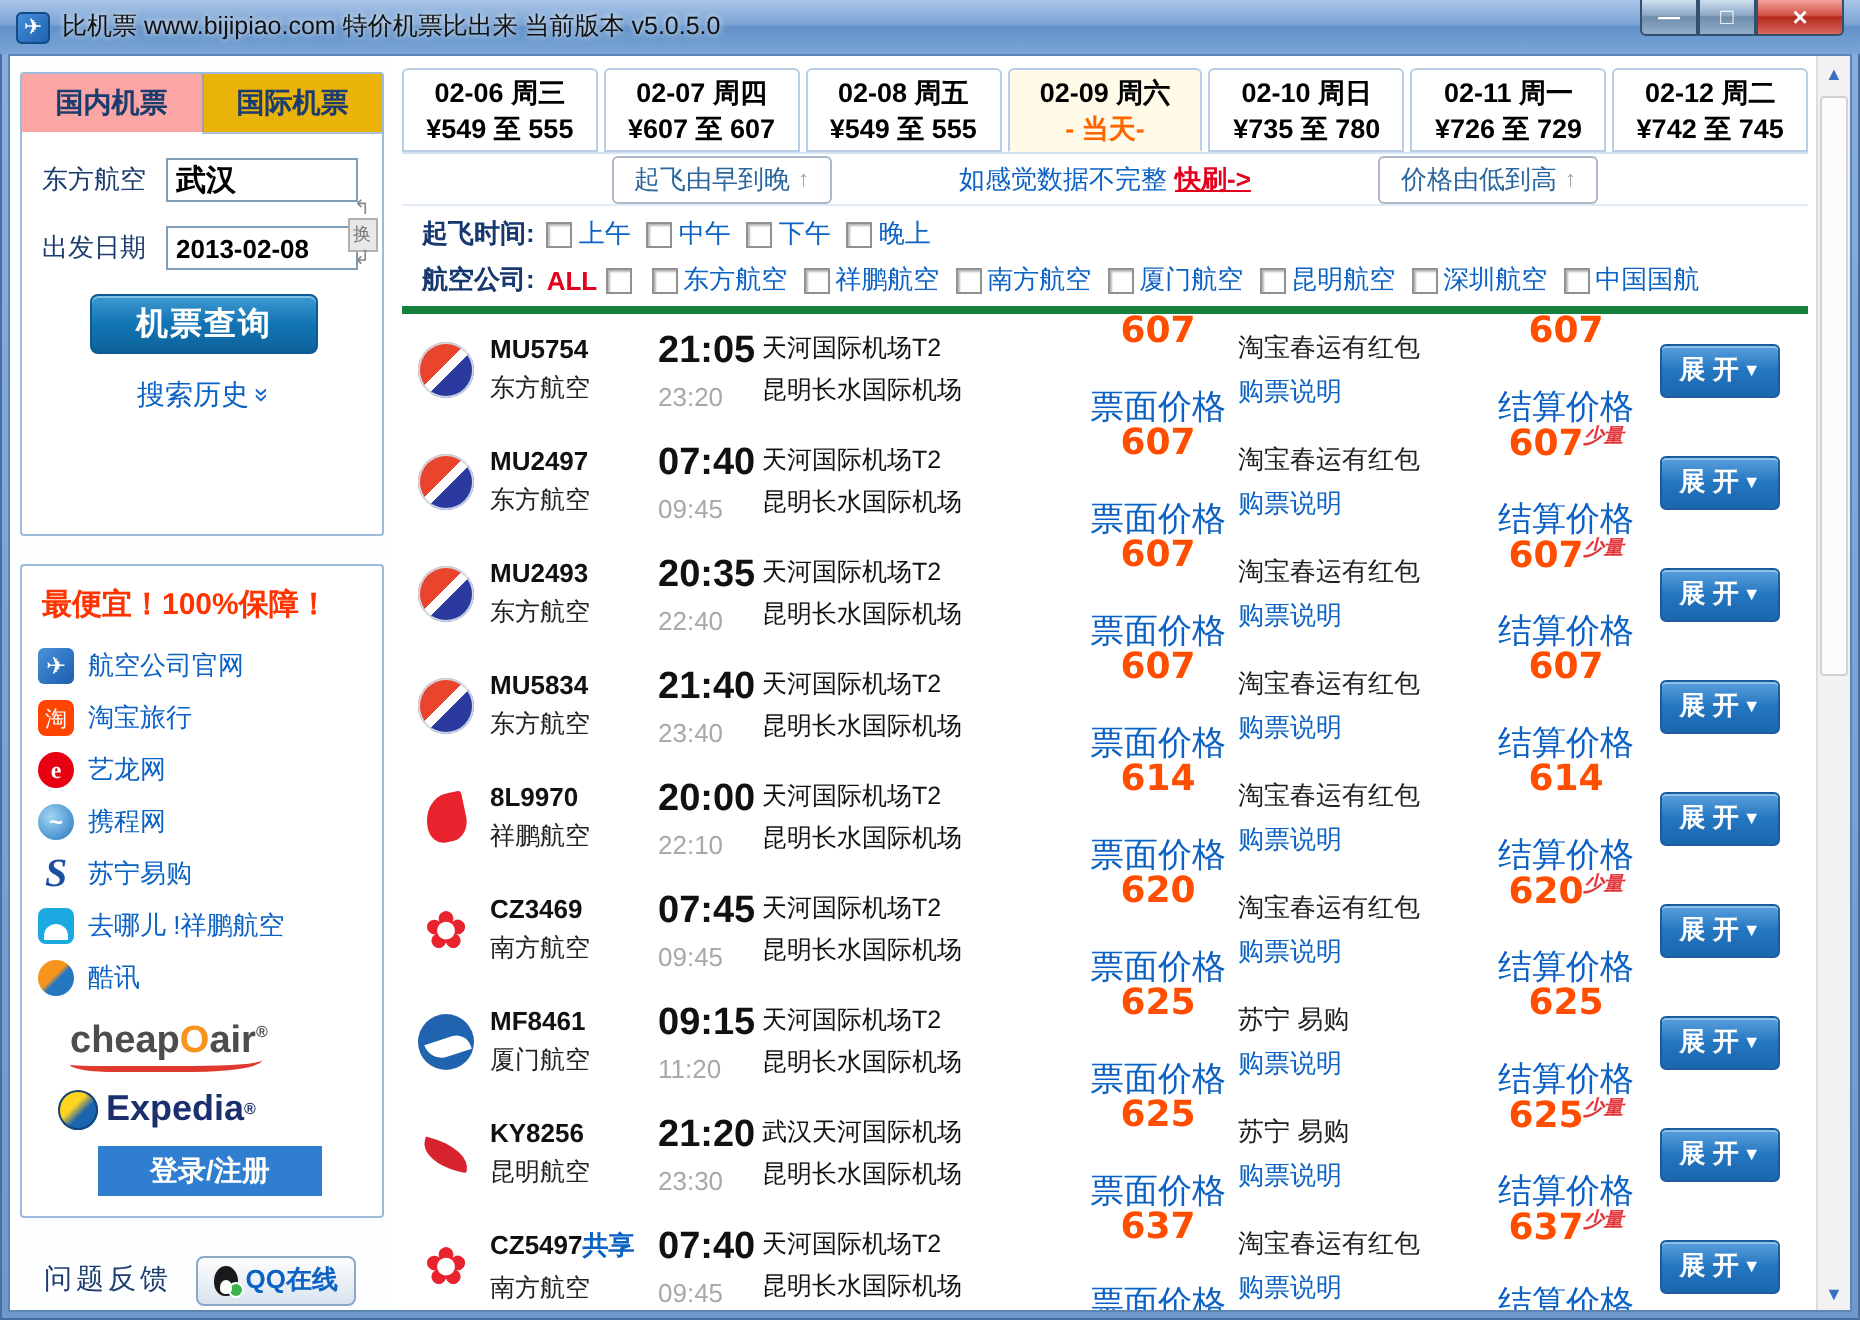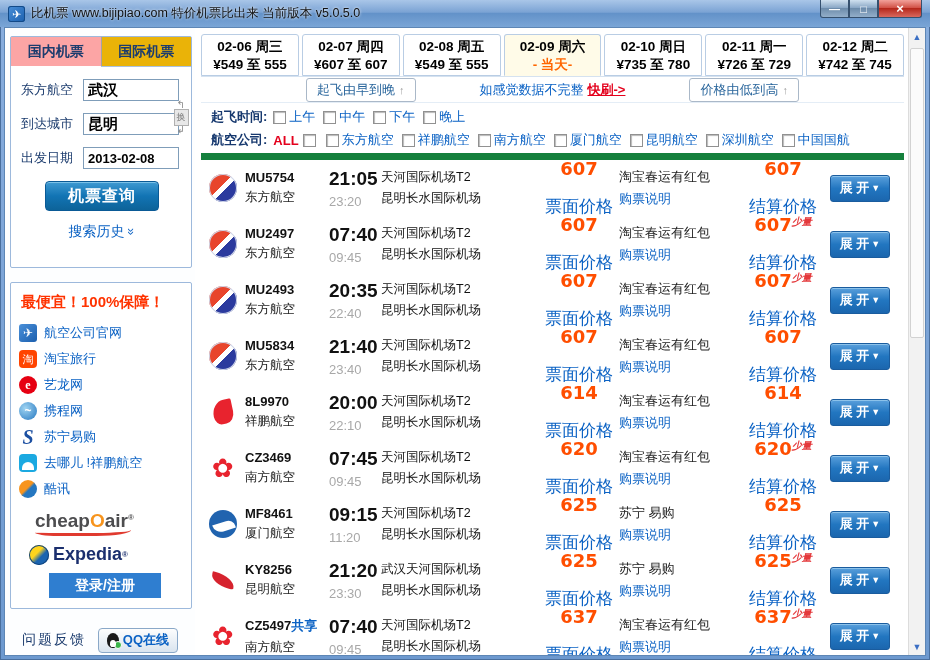--- a/index.html
+++ b/index.html
@@ -80,21 +80,21 @@
   .dtab { flex:1; border:1px solid #b9cde4; border-radius:3px 3px 0 0; text-align:center; padding-top:3px; background:#fff; cursor:pointer; }
   .dtab .d1 { font-size:13.5px; font-weight:bold; color:#000; white-space:nowrap; }
   .dtab .d2 { font-size:13.5px; font-weight:bold; color:#000; white-space:nowrap; }
   .dtab .today { color:#ff6600; }
   .dtab.selected { background:#fffbe8; border-bottom-color:#fffbe8; }
   .sortrow { display:flex; align-items:center; justify-content:center; gap:64px; height:27px; border-top:1px solid #d5e2f0; border-bottom:1px solid #e4edf6; margin-right:4px; }
   .sortbtn { display:flex; align-items:center; gap:4px; border:1px solid #aab8c8; border-radius:3px; background:#fff; padding:2px 10px; font-family:inherit; font-size:13px; color:#2a669c; cursor:pointer; }
   .sortbtn .uar { color:#a0a0a0; font-size:11px; }
   .notice { font-size:13px; color:#0b62c4; }
   .fastlink { font-size:13px; color:#e4001c; font-weight:bold; text-decoration:underline; margin-left:4px; cursor:pointer; }
-  .filters { padding:4px 0 0 10px; border-bottom:7px solid #15803d; margin-right:4px; }
+  .filters { padding:4px 0 0 10px; border-bottom:4px solid #15803d; margin-right:4px; }
   .filrow { display:flex; align-items:center; height:20px; margin-bottom:3px; flex-wrap:nowrap; }
   .filab { font-size:13px; font-weight:bold; color:#16386e; margin-right:6px; white-space:nowrap; }
   .all { color:#e4001c; font-weight:bold; font-size:13px; margin-right:4px; }
   .opt { display:flex; align-items:center; margin-right:8px; cursor:pointer; }
   .cb { width:13px; height:13px; background:#fff; border:1px solid #919191; box-shadow:inset 1px 1px 1px #b8b8b8; margin-right:3px; flex-shrink:0; cursor:pointer; }
   .opt .ol { font-size:13px; color:#0b62c4; white-space:nowrap; }
 
   .flights { }
   .frow { display:flex; align-items:center; height:56px; }
   .al { width:28px; height:28px; margin:0 8px; position:relative; flex-shrink:0; }
@@ -163,24 +163,20 @@
             <div class="stab">
               <span>国际机票</span>
             </div>
 
         </div>
         <div class="sform">
           <div class="frow2">
             <span class="flab">东方航空</span>
             <input class="fin" value="武汉" style="">
           </div>
-          <div class="frow2">
-            <span class="flab">到达城市</span>
-            <input class="fin" value="昆明" style="">
-          </div>
           <div class="swapbox">
             <span class="ar">↰</span>
             <span class="sq">换</span>
             <span class="ar">↲</span>
           </div>
           <div class="frow2">
             <span class="flab">出发日期</span>
             <input class="fin date" value="2013-02-08" style="">
           </div>
           <button class="qbtn">机票查询</button>

